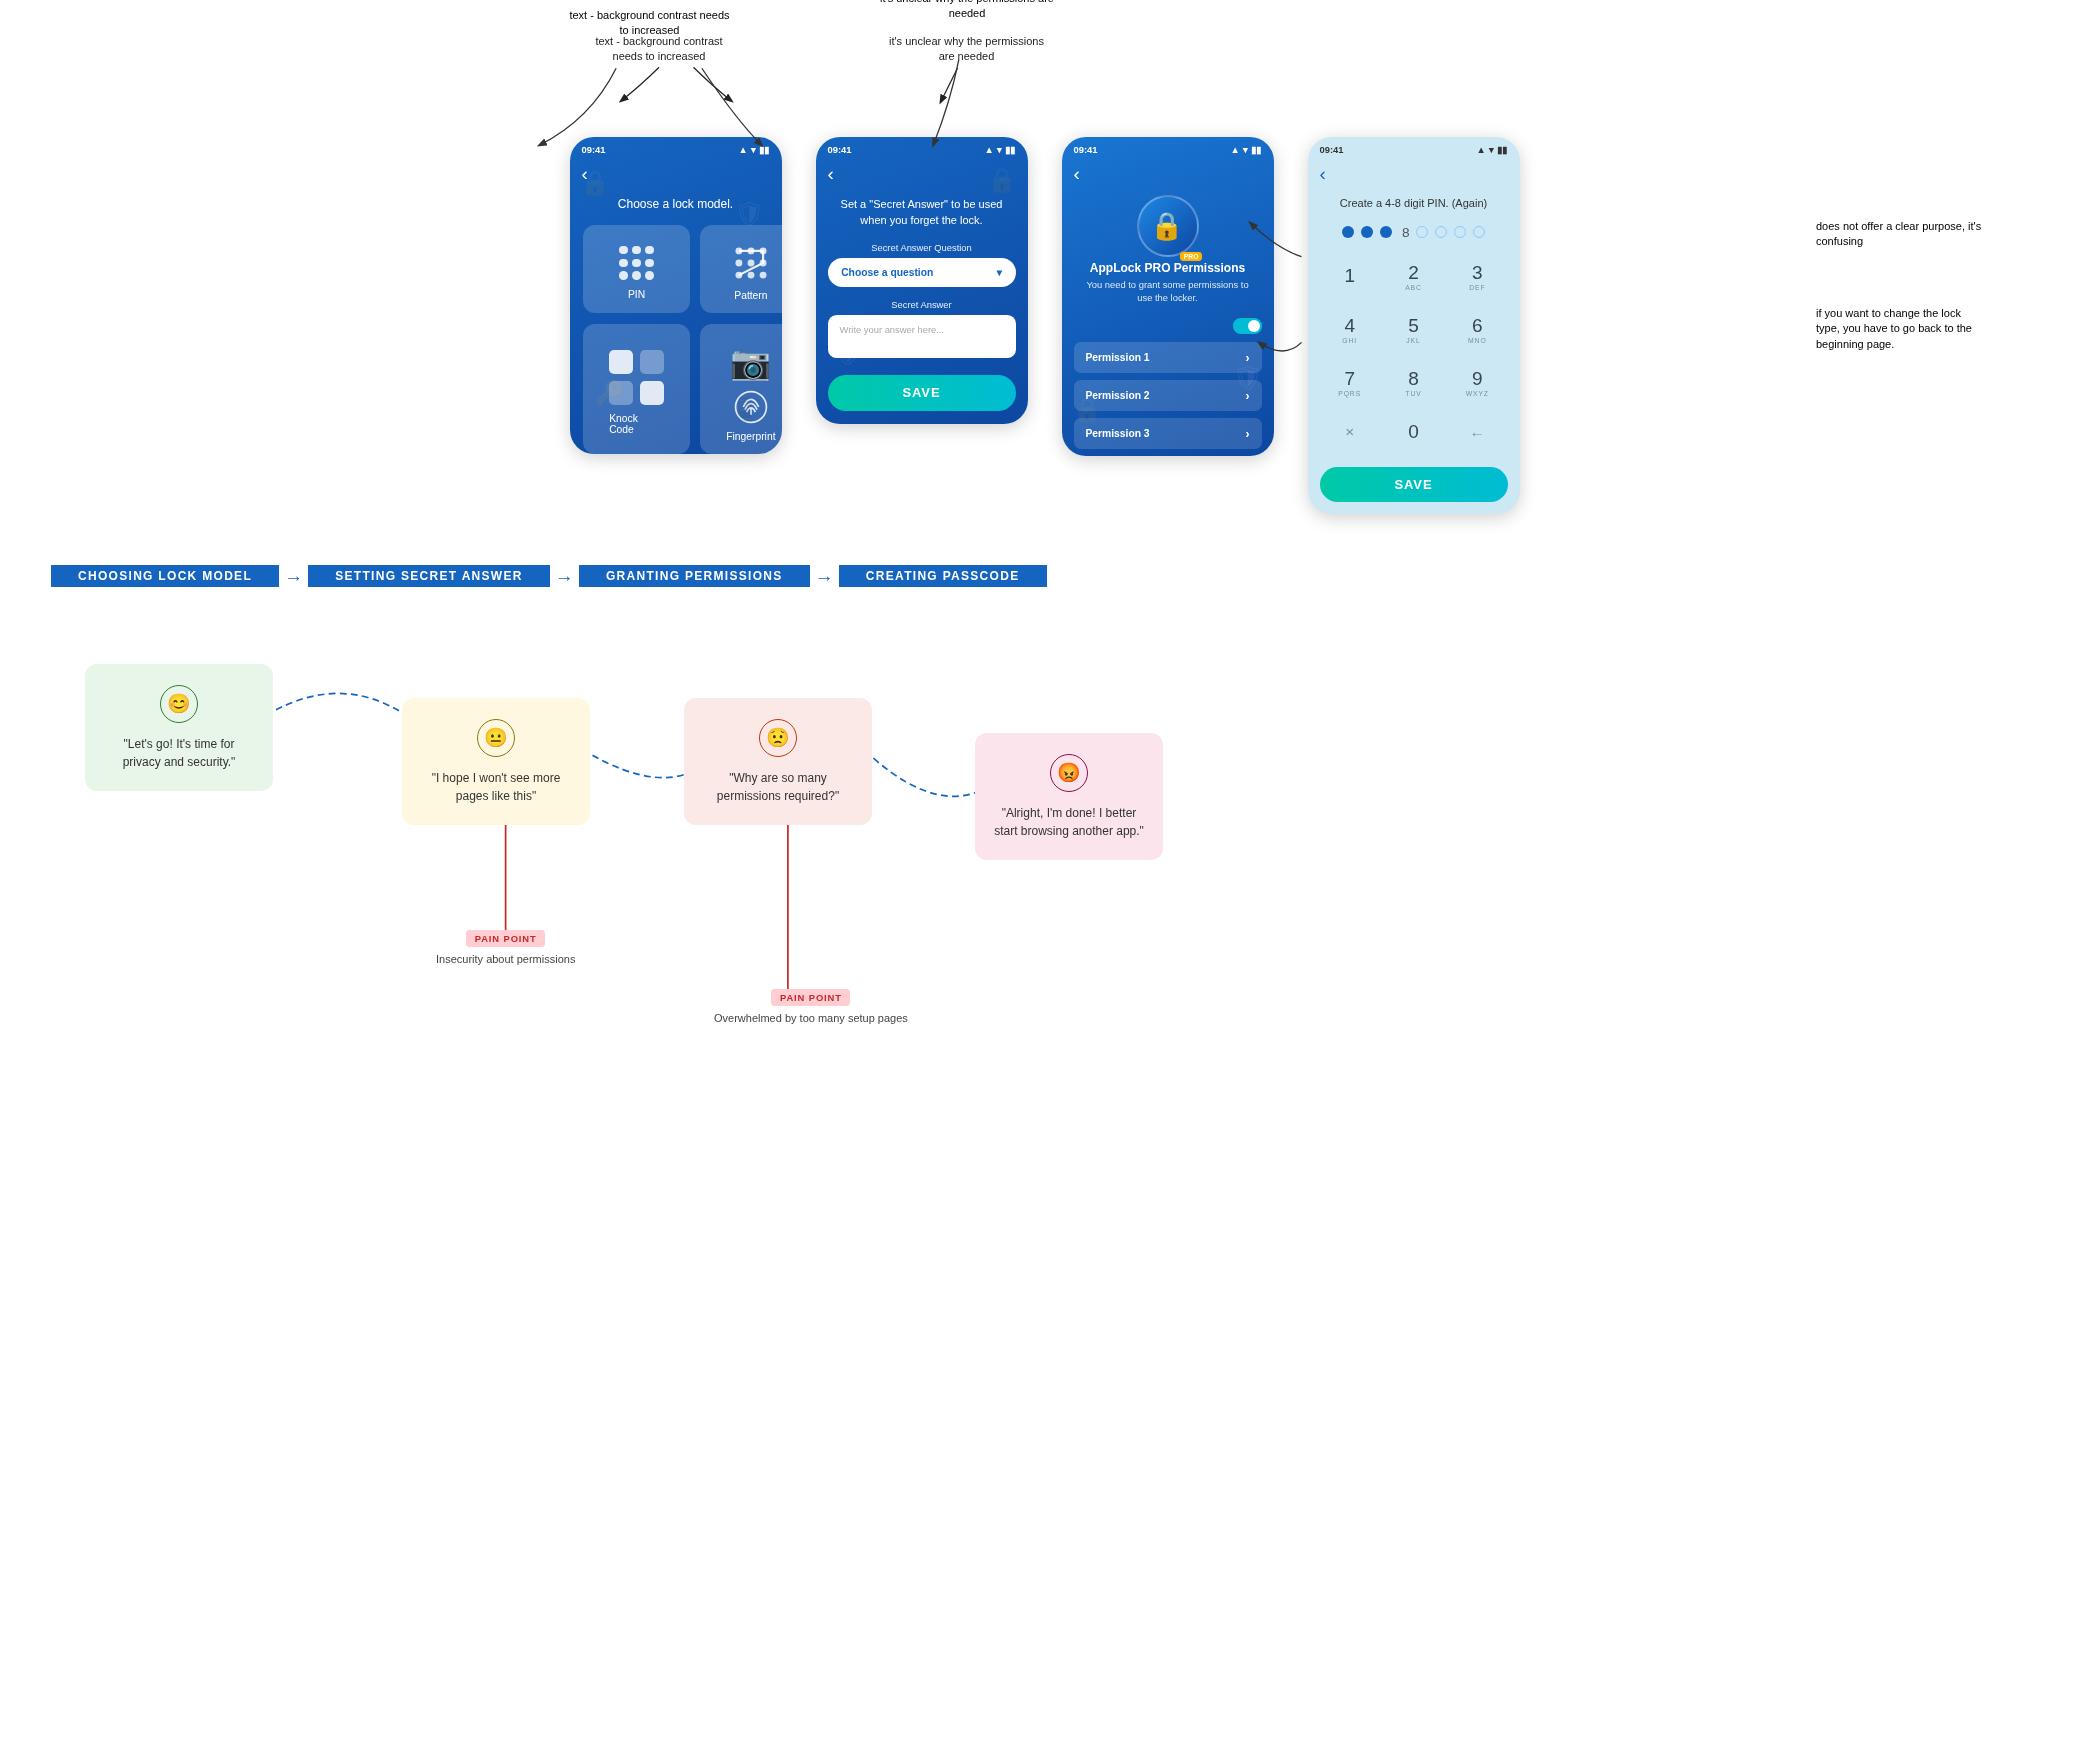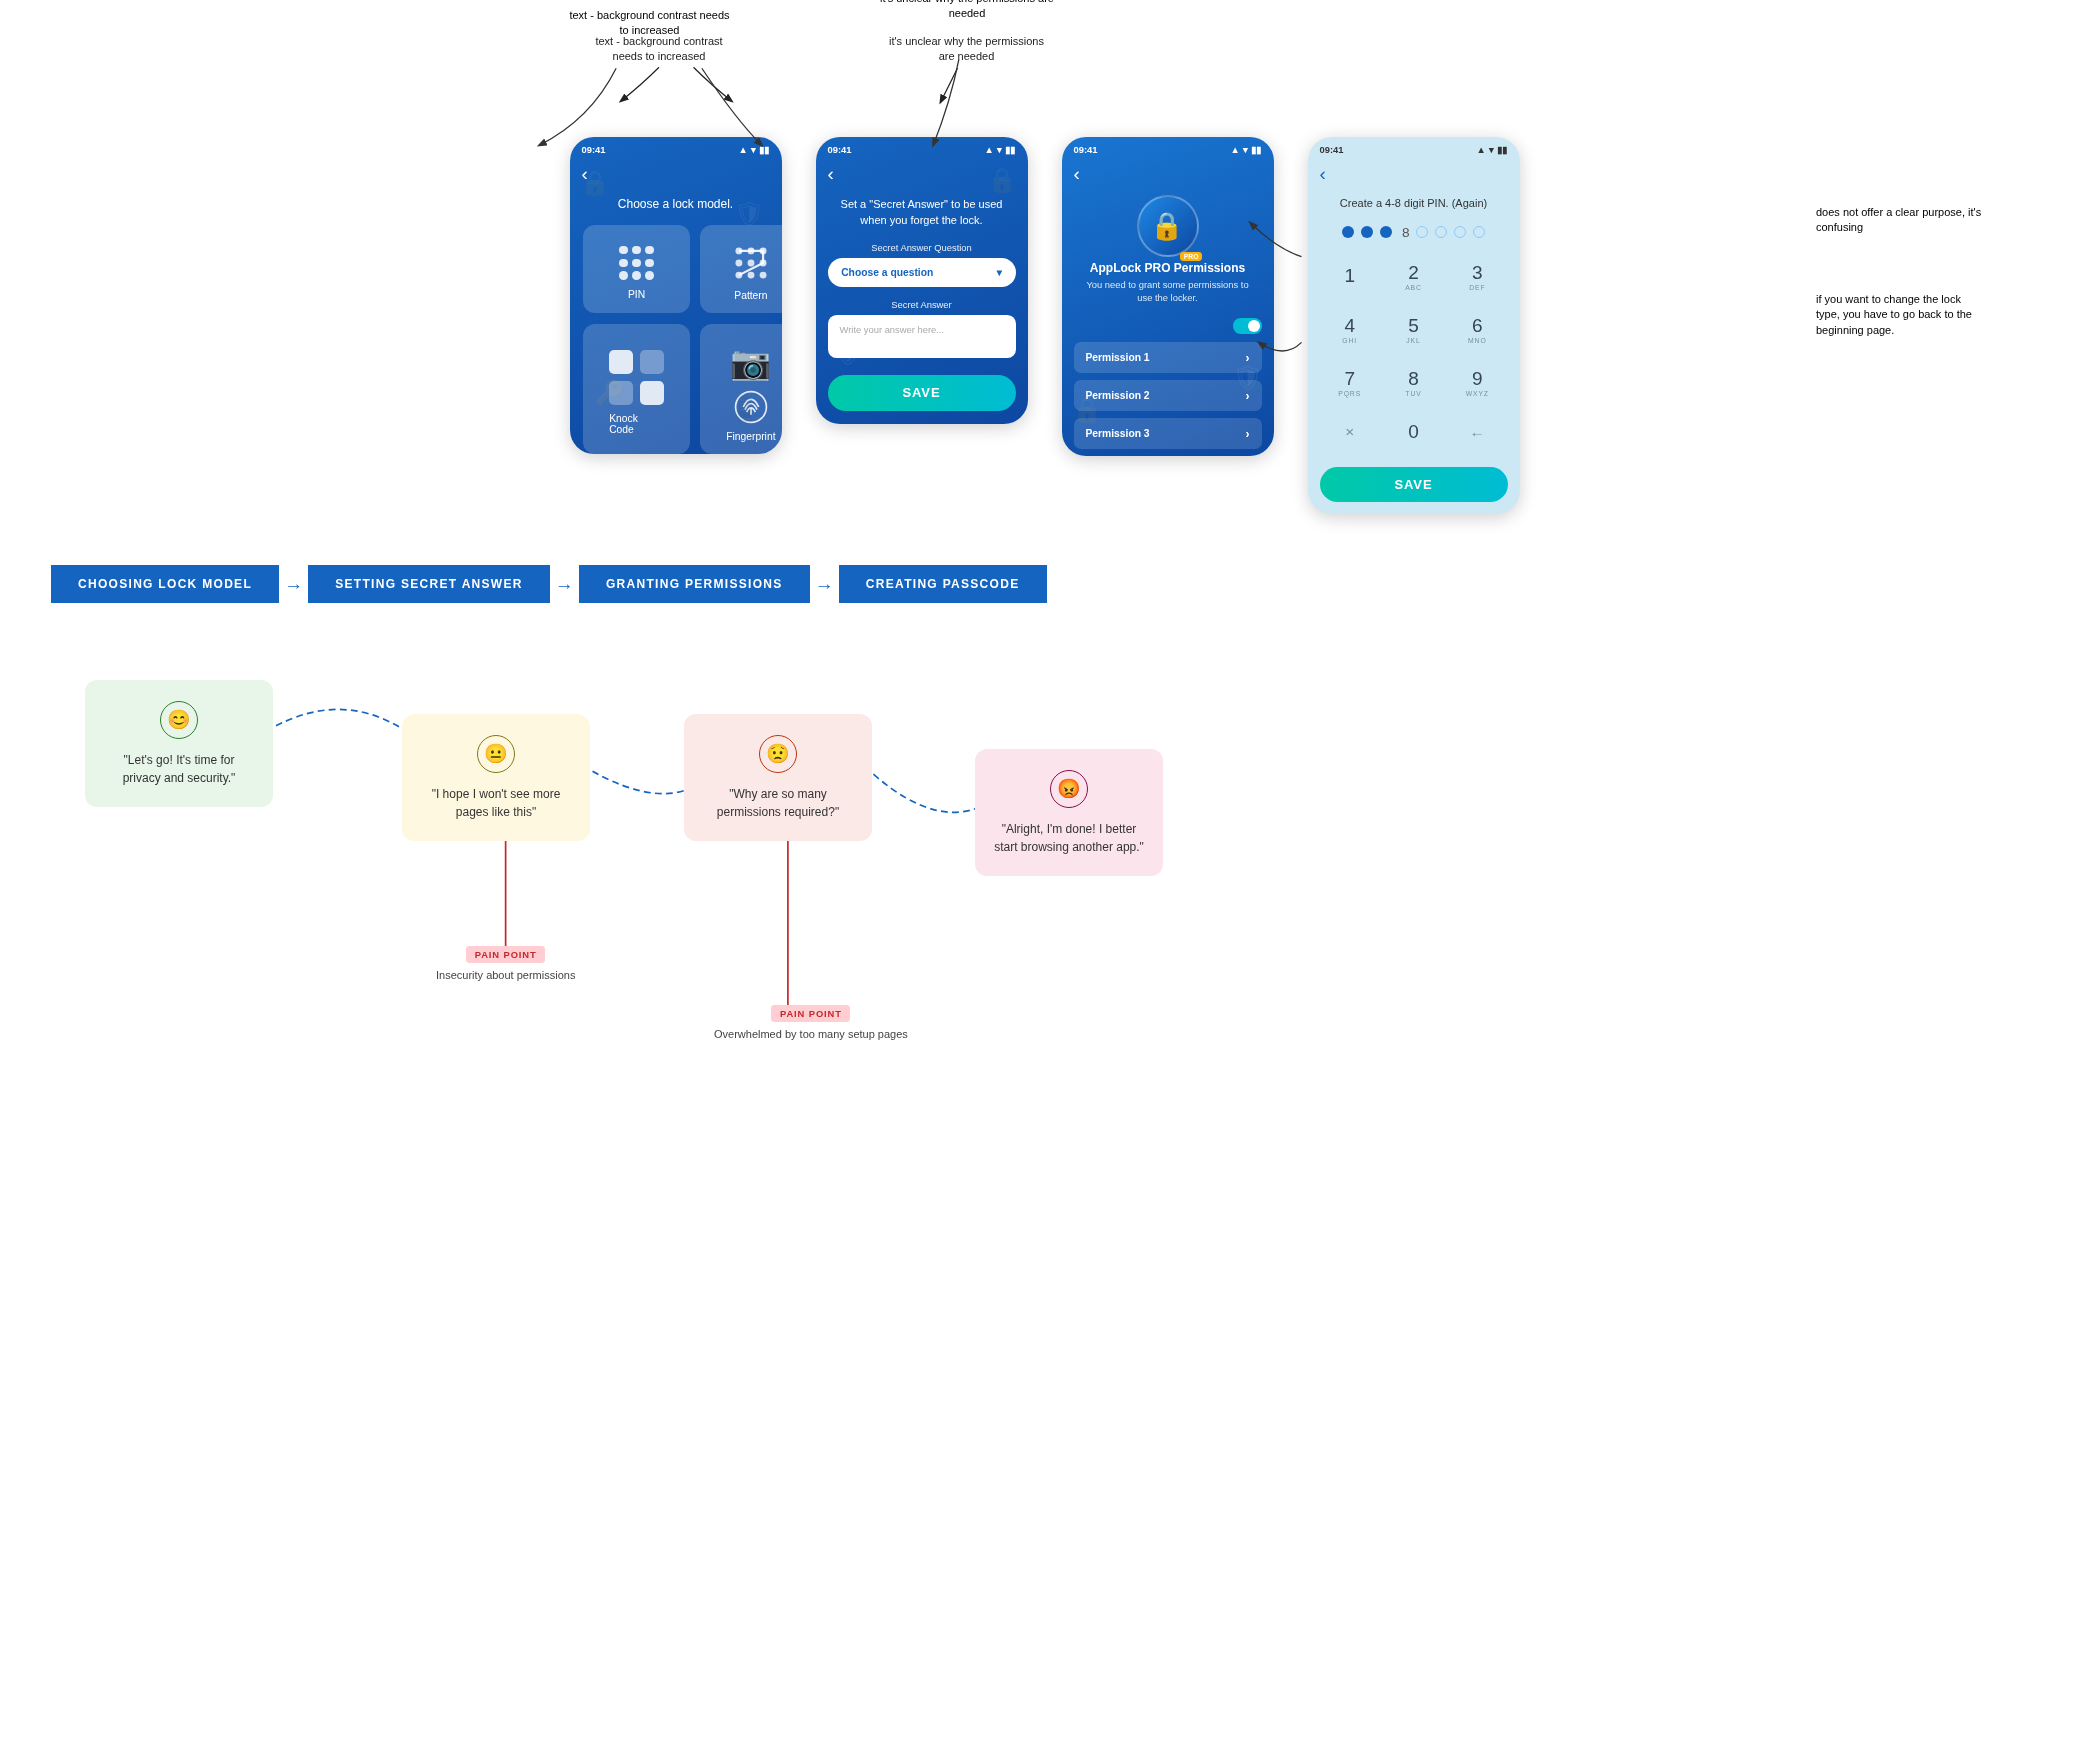--- a/index.html
+++ b/index.html
@@ -242,21 +242,21 @@
       justify-content: flex-start;
       gap: 0;
       padding: 0 17px;
     }
     .flow-step {
       background: #1565c0;
       color: white;
       font-size: 12px;
       font-weight: 700;
       letter-spacing: 1.3px;
-      padding: 12px 27px;
+      padding: 4px 27px;
       display: flex;
       align-items: center;
     }
     .flow-arrow {
       color: #1565c0;
       font-size: 19px;
       padding: 0 5.1px;
       font-weight: 700;
     }
     .journey-card {
@@ -596,21 +596,21 @@
   </div>
 
   <div style="position:absolute; top:-26px; left:479px; font-size:11px; text-align:center; width:171px;">
     <span style="font-size:11px; line-height:1.4;">text - background contrast needs to increased</span>
   </div>
 
   <div style="position:absolute; top:-43px; left:788px; font-size:11px; text-align:center; width:188px;">
     <span style="font-size:11px; line-height:1.4;">it's unclear why the permissions are needed</span>
   </div>
 
-  <div style="position:absolute; top:171px; right:17px; font-size:11px; text-align:left; width:171px;">
+  <div style="position:absolute; top:185px; right:17px; font-size:11px; text-align:left; width:171px;">
     <span style="font-size:11px; line-height:1.4; display:block;">does not offer a clear purpose, it's confusing</span>
     <br>
     <span style="font-size:11px; line-height:1.4; display:block; margin-top:44px;">if you want to change the lock type, you have to go back to the beginning page.</span>
   </div>
 
   <svg style="position:absolute;top:0;left:0;width:100%;height:514px;pointer-events:none;" viewBox="0 0 2240 600" width="1918" height="514">
 
     <path d="M620,40 Q590,100 530,130" stroke="#333" stroke-width="1.5" fill="none" marker-end="url(#arr1)"></path>
     <path d="M720,40 Q760,100 790,130" stroke="#333" stroke-width="1.5" fill="none" marker-end="url(#arr2)"></path>
 

